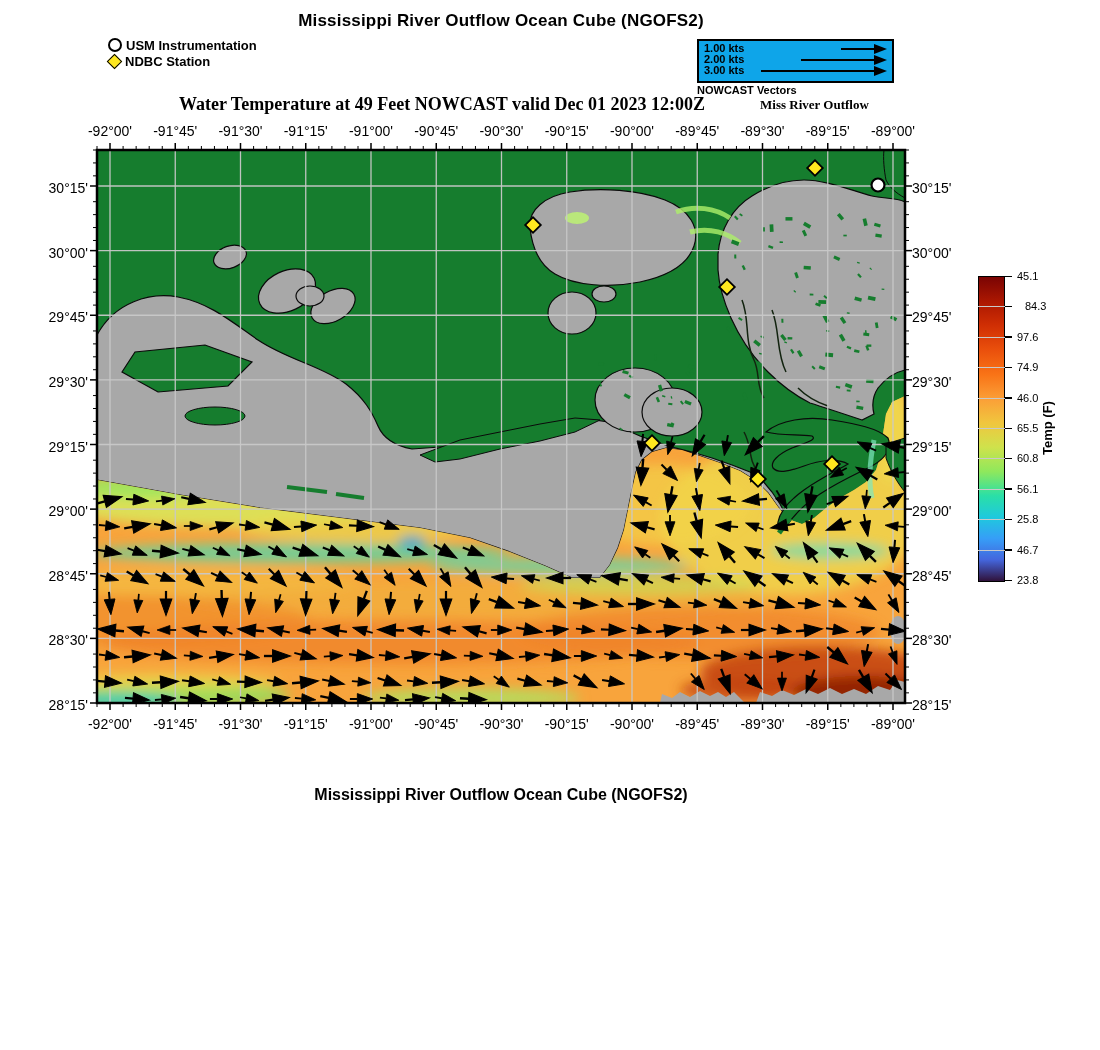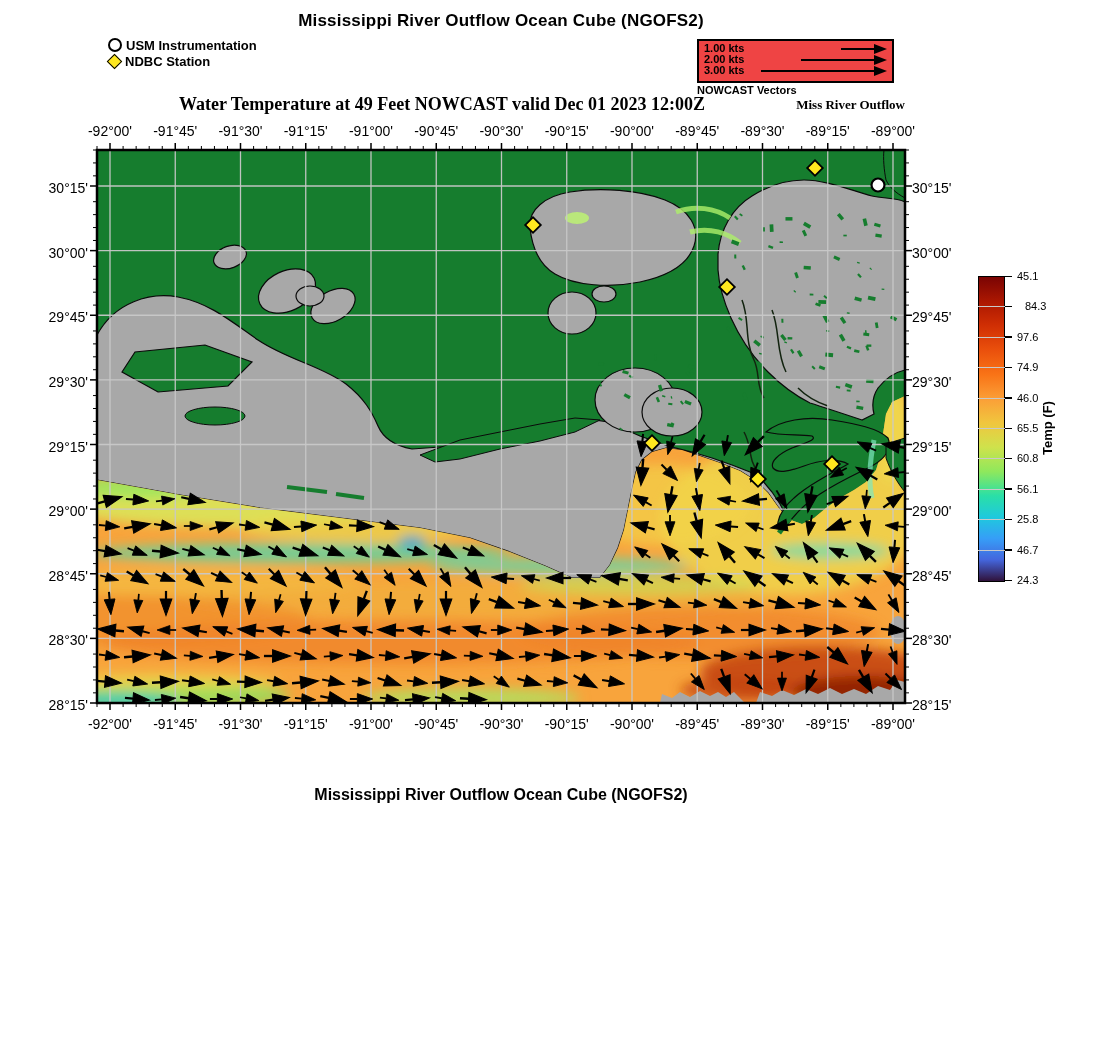--- a/index.html
+++ b/index.html
@@ -5,32 +5,32 @@
   html,body{margin:0;padding:0;}
   body{position:relative;width:1100px;height:1050px;background:#ffffff;
        font-family:"Liberation Sans",sans-serif;color:#000;overflow:hidden;}
   .abs{position:absolute;}
   #title-top{left:97px;top:11px;width:808px;text-align:center;
              font-size:17px;font-weight:bold;letter-spacing:0.2px;}
   #title-bottom{left:97px;top:786px;width:808px;text-align:center;
              font-size:16px;font-weight:bold;}
   #subtitle{left:97px;top:94px;width:690px;text-align:center;
             font-family:"Liberation Serif",serif;font-size:18px;font-weight:bold;}
-  #corner-label{left:760px;top:97px;width:145px;text-align:right;
+  #corner-label{left:760px;top:97px;width:145px;text-align:left;
             font-family:"Liberation Serif",serif;font-size:13px;font-weight:bold;}
   
   #marker-legend{left:108px;top:37px;}
   .leg-row{display:flex;align-items:center;height:16px;}
   .leg-label{font-size:13px;font-weight:bold;margin-left:4px;}
   .glyph-circle{width:10px;height:10px;border:2px solid #000;border-radius:50%;
                 background:#fff;display:inline-block;}
   .glyph-diamond{width:9px;height:9px;border:1.5px solid #000;background:#ffe81f;
                 transform:rotate(45deg);display:inline-block;margin:0 1px;}
   
-  #vector-box{left:697px;top:39px;width:193px;height:40px;border:2.5px solid #000;background:#ef4444;text-decoration:underline;}
+  #vector-box{left:697px;top:39px;width:193px;height:40px;border:2.5px solid #000;background:#0ea5e9;text-decoration:underline;}
   .vl-label{position:absolute;left:5px;font-size:11px;font-weight:bold;line-height:11px;}
   .vl-line{position:absolute;height:1.5px;background:#000;}
   .vl-head{position:absolute;width:0;height:0;border-left:13px solid #000;
            border-top:5px solid transparent;border-bottom:5px solid transparent;}
   #vector-caption{left:697px;top:84px;font-size:11px;font-weight:bold;}
   
   .ax{position:absolute;font-size:14px;white-space:nowrap;}
   .ax-lon{width:60px;margin-left:-30px;text-align:center;}
   .ax-lat-l{width:50px;text-align:right;}
   .ax-lat-r{width:50px;text-align:left;}
@@ -1485,21 +1485,21 @@
     <div class="cb-line" style="top: 488.8px;"></div>
     <div class="cb-tick" style="top: 488.3px;"></div>
     <div class="cb-label" style="top: 482.8px;">56.1</div>
     <div class="cb-line" style="top: 519.2px;"></div>
     <div class="cb-tick" style="top: 518.7px;"></div>
     <div class="cb-label" style="top: 513.2px;">25.8</div>
     <div class="cb-line" style="top: 549.6px;"></div>
     <div class="cb-tick" style="top: 549.1px;"></div>
     <div class="cb-label" style="top: 543.6px;">46.7</div>
     <div class="cb-tick" style="top: 579.5px;"></div>
-    <div class="cb-label" style="top: 574px;">24.3</div>
+    <div class="cb-label" style="top: 574px;">23.8</div>
   </div>
 <div class="abs" id="cbar-title">Temp (F)</div>
 
 <div id="axis-labels">
     <div class="ax ax-lon" style="left: 110px; top: 123px;">-92°00'</div>
     <div class="ax ax-lon" style="left: 110px; top: 716px;">-92°00'</div>
     <div class="ax ax-lon" style="left: 175.25px; top: 123px;">-91°45'</div>
     <div class="ax ax-lon" style="left: 175.25px; top: 716px;">-91°45'</div>
     <div class="ax ax-lon" style="left: 240.5px; top: 123px;">-91°30'</div>
     <div class="ax ax-lon" style="left: 240.5px; top: 716px;">-91°30'</div>

